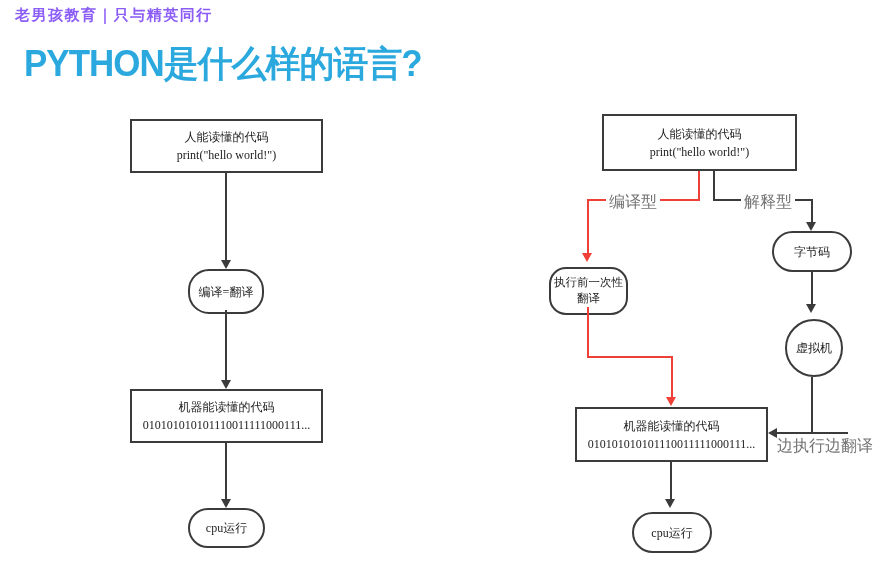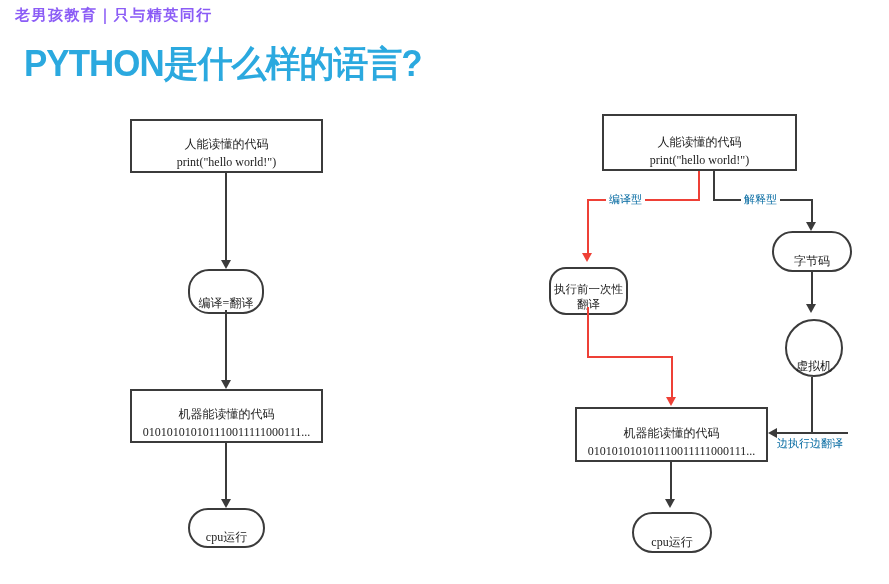--- a/index.html
+++ b/index.html
@@ -8,41 +8,41 @@
               font-family:"Liberation Sans", sans-serif; }
   .abs { position:absolute; }
 
   .brand { left:8px; top:6px; font-size:15px; font-weight:bold; color:#8b5cf6;
            letter-spacing:1.5px;margin-left:7px; }
   .title { left:24px; top:40px; font-size:36px; font-weight:800; color:var(--accent);
            letter-spacing:-1px; transform:scaleX(.97); transform-origin:left top;
            white-space:nowrap; }
 
   .node { position:absolute; background:#fff; border:2px solid var(--line);
-          display:flex; flex-direction:column; align-items:center; justify-content:flex-end;
+          display:flex; flex-direction:column; align-items:center; justify-content:center;
           font-family:"Liberation Serif", serif; font-size:12px; color:#1c1c1c;
           text-align:center; line-height:1.5; }
   .pill   { border-radius:21px; }
   .rpill  { border-radius:17px; line-height:1.35; font-size:11.5px; }
   .circle { border-radius:50%;font-family:Liberation Serif, serif; }
 
   .vline { position:absolute; width:2px;  background:var(--line); }
   .hline { position:absolute; height:2px; background:var(--line); }
   .redln { background:var(--red); }
 
   .arrow-down { position:absolute; width:0; height:0;
                 border-left:5px solid transparent; border-right:5px solid transparent;
                 border-top:9px solid var(--line); }
   .arrow-down.redhead { border-top-color:var(--red); }
   .arrow-left { position:absolute; width:0; height:0;
                 border-top:5px solid transparent; border-bottom:5px solid transparent;
                 border-right:9px solid var(--line); }
 
   .edge-label { position:absolute; background:#fff; padding:0 3px;
-                font-family:Liberation Mono, monospace; font-size:11px; color:#0369a1;
+                font-family:Liberation Mono, monospace; font-size:16px; color:#737373;
                 white-space:nowrap; }
   .edge-label.nobg { background:transparent; }
 </style>
 </head>
 <body>
 
 <div class="abs brand">老男孩教育｜只与精英同行</div>
 <div class="abs title">PYTHON是什么样的语言?</div>
 
 <div>

